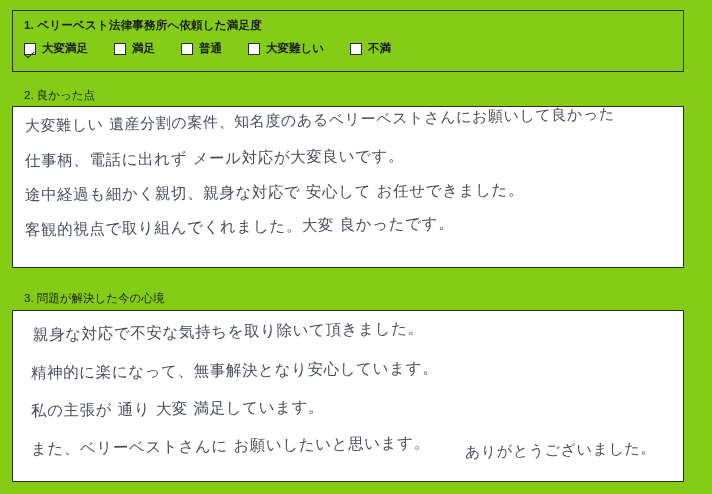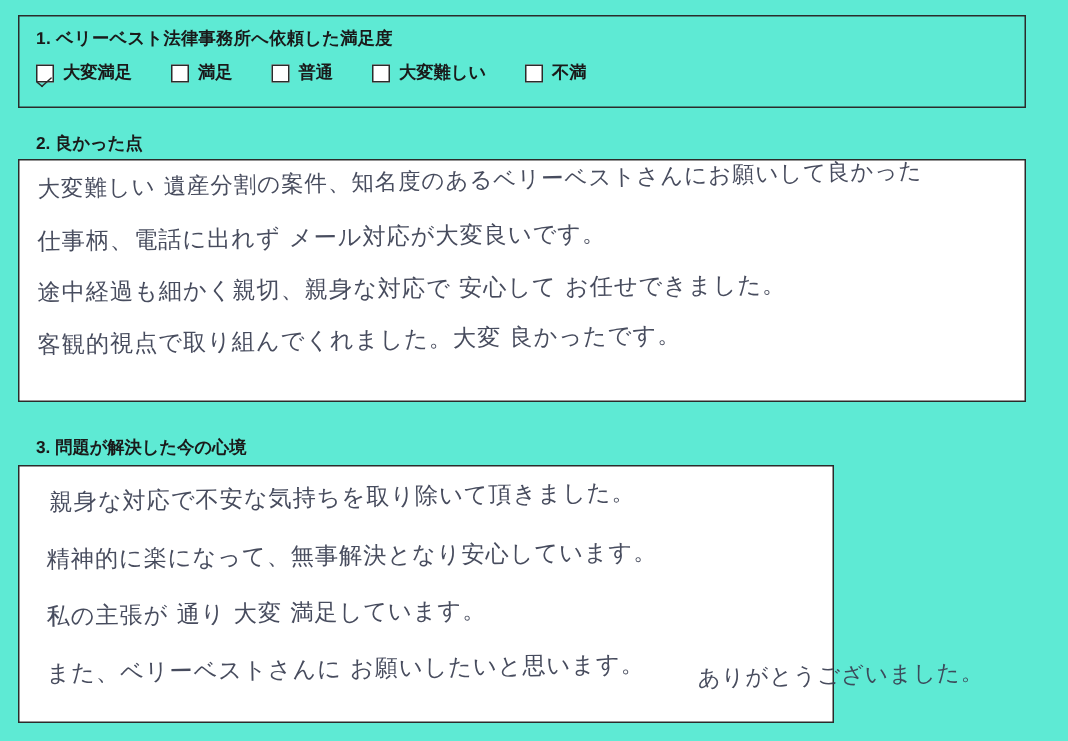--- a/index.html
+++ b/index.html
@@ -7,21 +7,21 @@
     padding: 0;
     background: #ffffff;
   }
   body {
     font-family: "Liberation Sans", sans-serif;
   }
   #sheet {
     position: relative;
     width: 712px;
     height: 494px;
-    background: #5eead4;
+    background: #84cc16;
     overflow: hidden;
   }
 
   
   .sec1-box {
     position: absolute;
     left: 12px;
     top: 10px;
     width: 672px;
     height: 62px;
@@ -79,35 +79,35 @@
     font-weight: bold;
   }
   .choice.plain .choice-label {
     font-weight: bold;
   }
 
   
   .sec-head {
     position: absolute;
     font-size: 11.5px;
-    font-weight: bold;
+    font-weight: normal;
     color: #1a1a1a;
   }
   #sec2-head { left: 24px; top: 88px; }
   #sec3-head { left: 24px; top: 291px; text-align: center; }
 
   
   .ans-box {
     position: absolute;
     border: 1px solid #2b2b2b;
     box-sizing: border-box;
     background: #fff;
   }
   #sec2-box { left: 12px; top: 106px; width: 672px; height: 162px; }
-  #sec3-box { left: 12px; top: 310px; width: 544px; height: 172px; }
+  #sec3-box { left: 12px; top: 310px; width: 672px; height: 172px; }
 
   
   .hand {
     position: absolute;
     left: 0;
     top: 0;
     width: 100%;
     height: 100%;
     pointer-events: none;
   }

